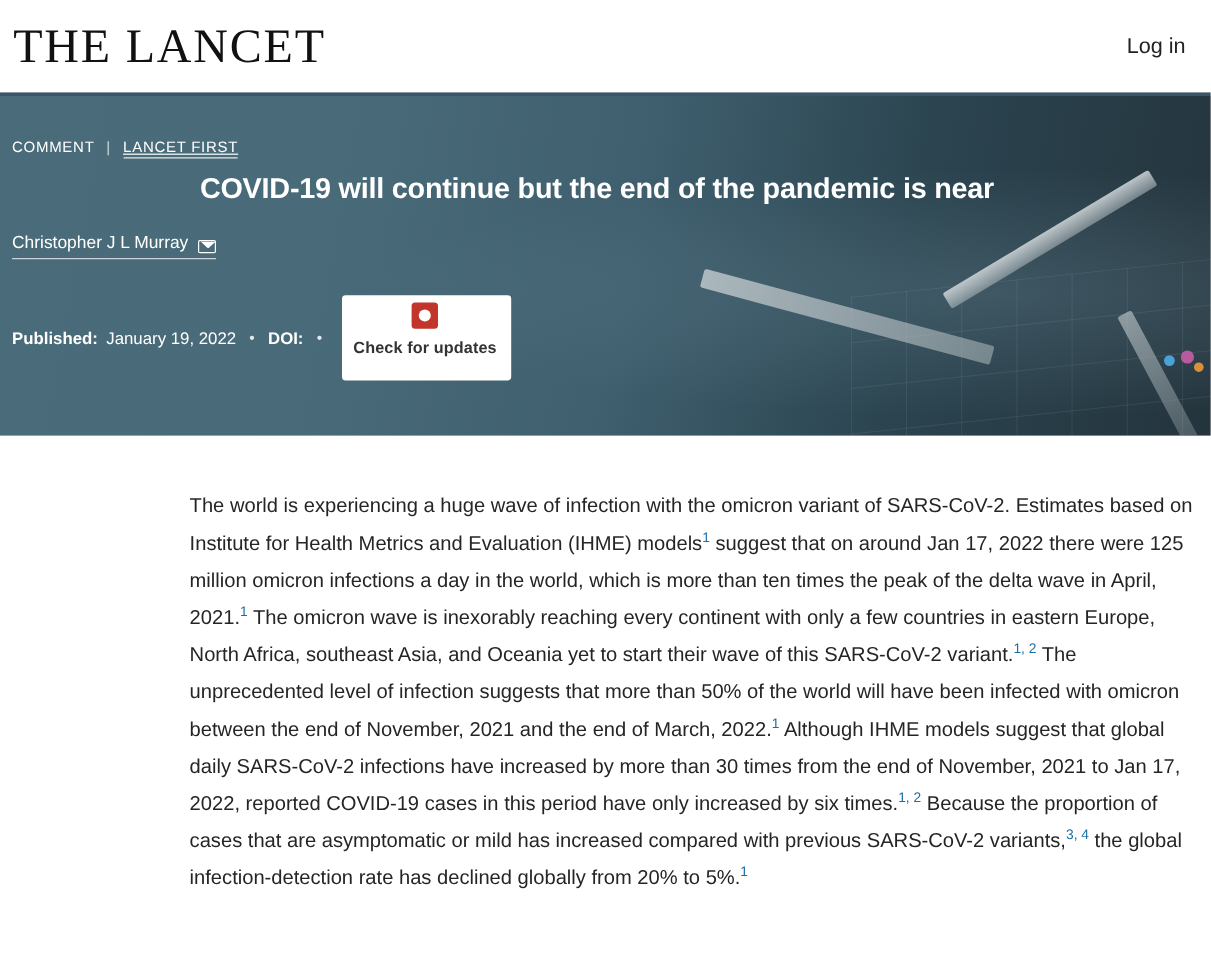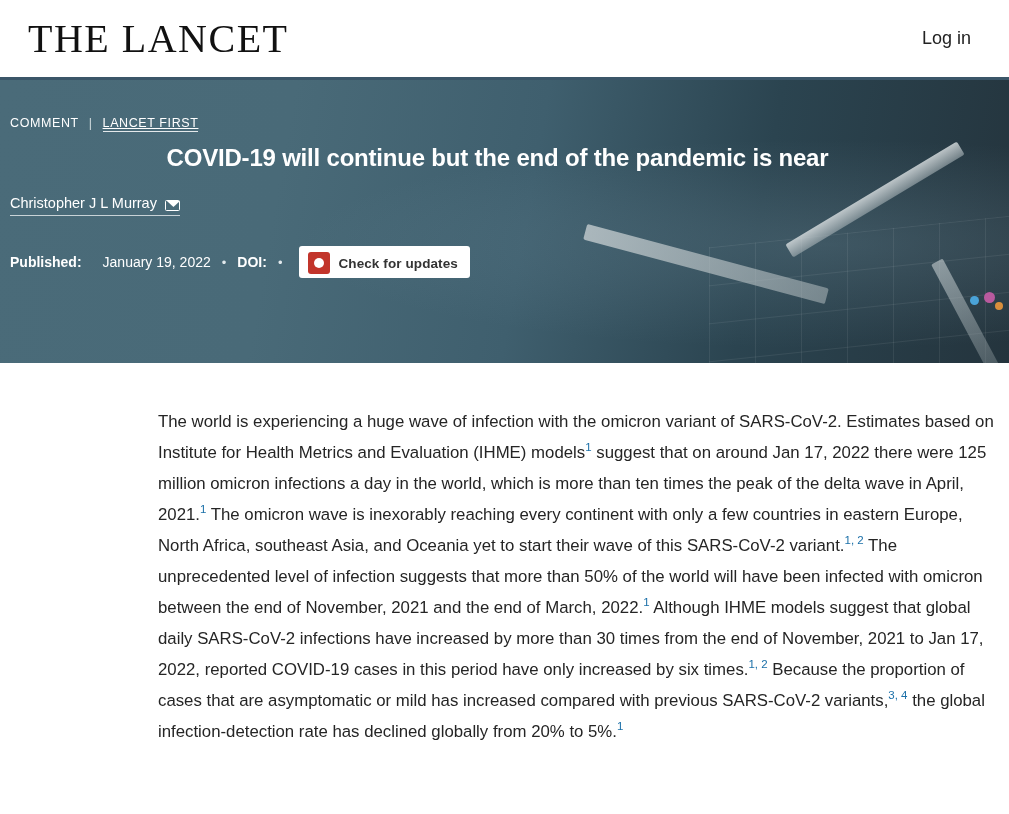--- a/index.html
+++ b/index.html
@@ -13,21 +13,21 @@
 
   
   .topbar {
     position: relative;
     height: 80px;
     background: #ffffff;
     border-bottom: 3px solid #3b5668;
     display: flex;
     align-items: center;
     justify-content: space-between;
-    padding: 0 28px;
+    padding: 0 11px;
   }
   .brand {
     font-family: "Liberation Serif", serif;
     font-size: 40px;
     letter-spacing: 1.5px;
     color: #111111;
     font-weight: 400;
     line-height: 1;
     margin-left: 0px;
   }
@@ -148,40 +148,41 @@
 
   .meta-row {
     margin-top: 30px;
     display: flex;
     align-items: center;
     gap: 0;
     font-size: 14px;
     flex-wrap: nowrap;
   }
   .meta-row .pub-label { font-weight: 700; }
-  .meta-row .pub-date { margin-left: 21px; text-align: right; }
+  .meta-row .pub-date { margin-left: 7px; text-align: right; }
   .meta-row .bullet { margin: 0 11px; font-size: 13px; color: #e2e9ec; }
   .meta-row .doi-label { font-weight: 700; }
   .meta-row .doi-link {
     margin-left: 7px;
     color: #ffffff;
     text-decoration: none;
     border-bottom: 1px solid rgba(255,255,255,0.85);
     padding-bottom: 1px;
   }
   .meta-row .bullet2 { margin: 0 11px; font-size: 13px; color: #e2e9ec; }
 
   .crossmark {
     display: inline-flex;
     align-items: center;
     gap: 8px;
     background: #ffffff;
     border-radius: 3px;
-    padding: 6px 12px 4px 9px;
+    padding: 6px 12px 20px 9px;
     margin-left: 6px;
+    flex-direction: column;
   }
   .crossmark .cm-logo {
     width: 22px; height: 22px;
     border-radius: 3px;
     background: #c2352b;
     position: relative;
     display: inline-block;
   }
   .crossmark .cm-logo::after {
     content: "";

